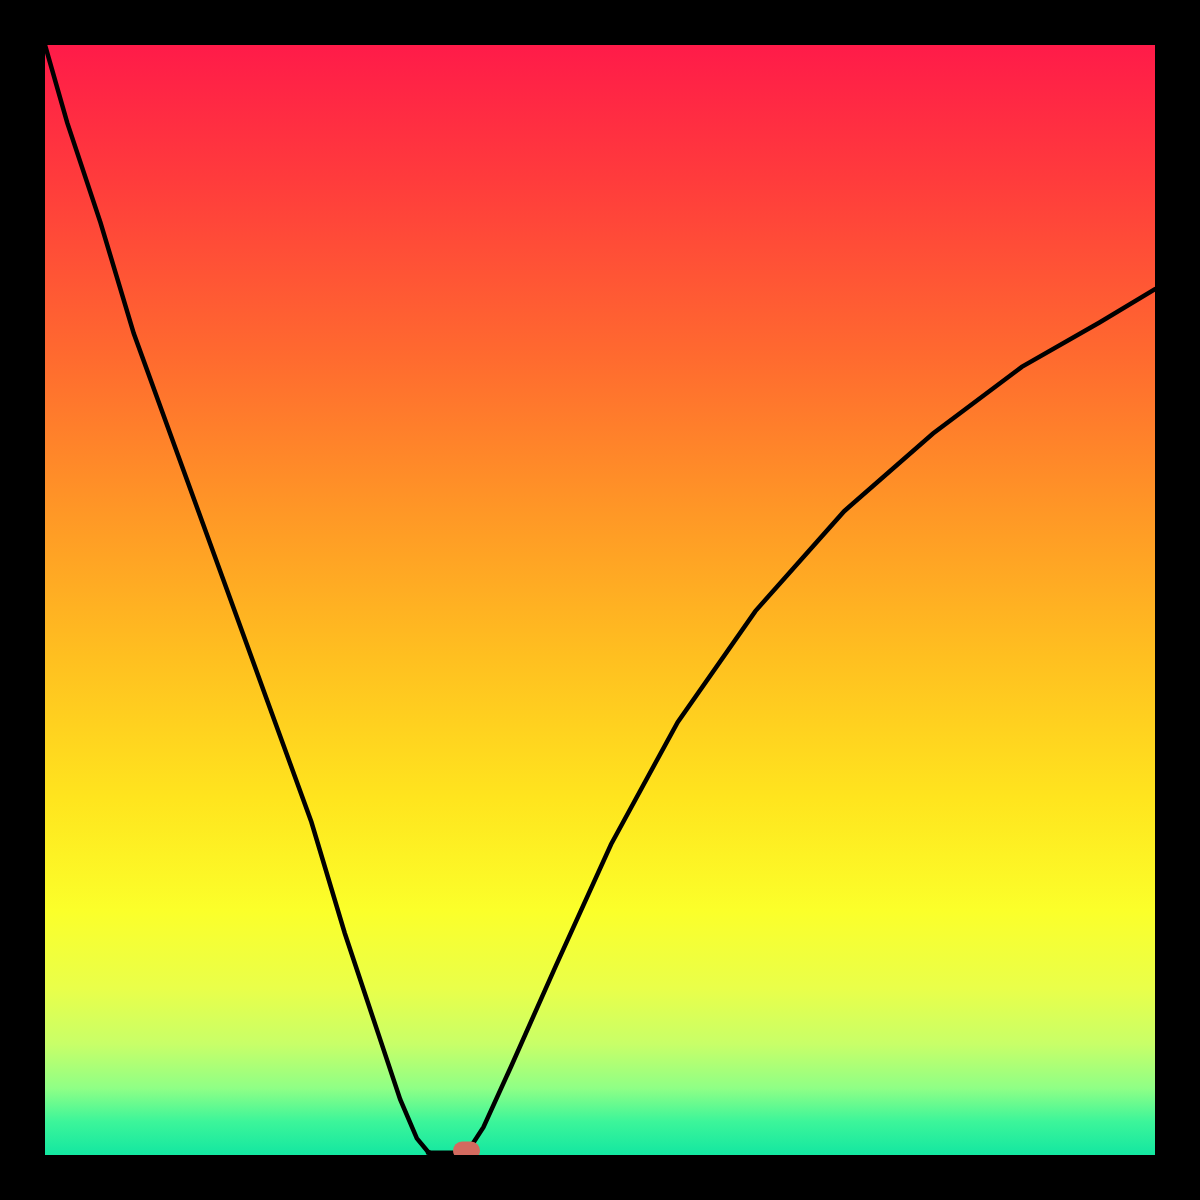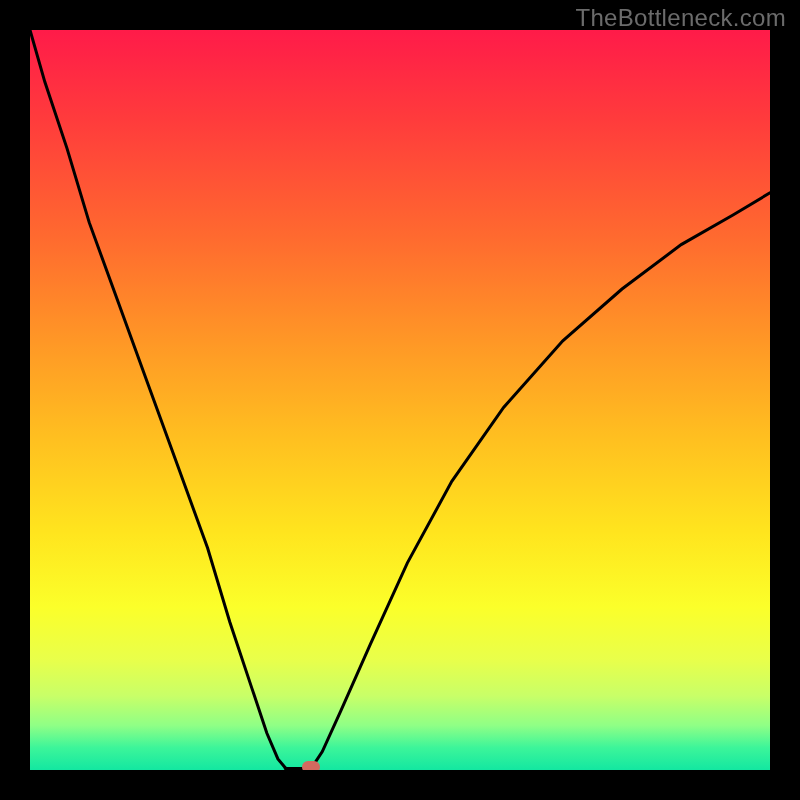--- a/index.html
+++ b/index.html
@@ -69,21 +69,20 @@
     height: 12px;
     border-radius: 6px;
     background: #d36a5f;
     transform: translate(-50%, -50%);
   }
 </style>
 </head>
 <body>
 
 <div class="frame">
-  <div class="watermark">TheBottleneck.com</div>
 
   <div class="plot-area">
     <svg class="curves" viewBox="0 0 740 740" preserveAspectRatio="none">
       <path id="path-left" class="curve-path" d="M0.0 0.0 L14.8 51.8 L37.0 118.4 L59.2 192.4 L88.8 273.8 L118.4 355.2 L148.0 436.6 L177.6 518.0 L199.8 592.0 L222.0 658.6 L236.8 703.0 L247.9 728.9 L255.3 737.8 L259.0 740.0"></path>
       <path id="path-flat" class="curve-path" d="M255.3 738.5 L281.2 738.5"></path>
       <path id="path-right" class="curve-path" d="M281.2 738.5 L292.3 721.5 L310.8 680.8 L340.4 614.2 L377.4 532.8 L421.8 451.4 L473.6 377.4 L532.8 310.8 L592.0 259.0 L651.2 214.6 L703.0 185.0 L740.0 162.8"></path>
     </svg>
     <div id="marker" class="marker" style="left: 281.2px; top: 737.04px;"></div>
   </div>
 </div>

